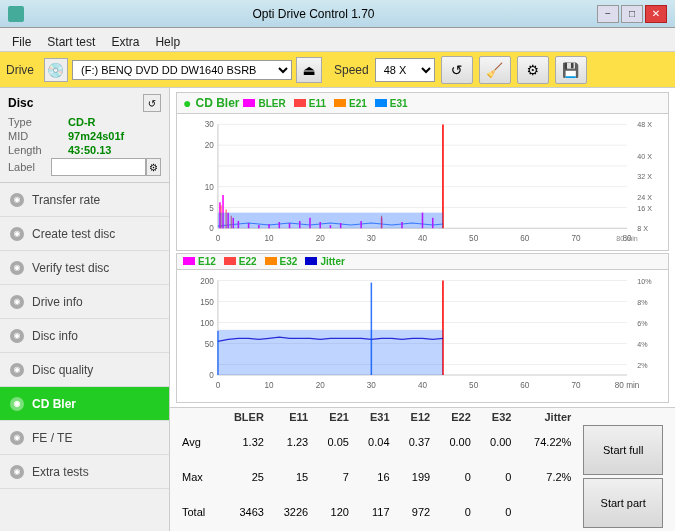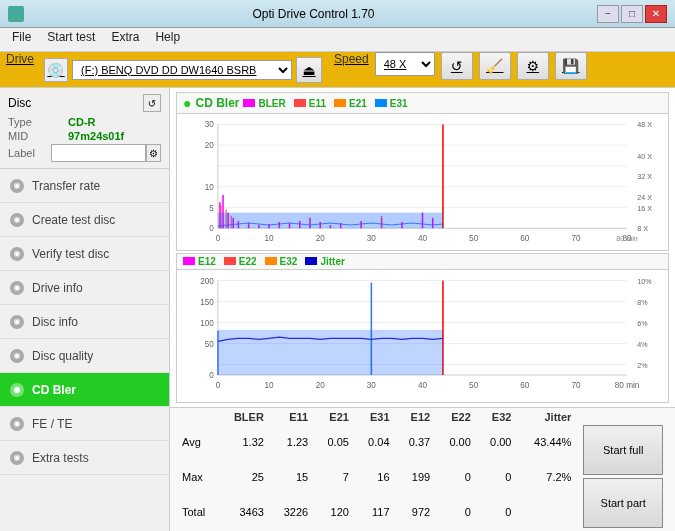--- a/index.html
+++ b/index.html
@@ -6,25 +6,25 @@
     body { width: 675px; height: 531px; font-family: 'Segoe UI', Tahoma, sans-serif; font-size: 12px; background: #f0f0f0; overflow: hidden; }
 
     
     #titlebar { background: linear-gradient(to bottom, #d0e8f0, #b8d8e8); height: 28px; display: flex; align-items: center; justify-content: space-between; padding: 4px 8px; border-bottom: 1px solid #999; gap: 22px; }
     #titlebar-icon { width: 16px; height: 16px; background: #4a9; border-radius: 2px; margin-right: 6px; }
     #titlebar-controls { display: flex; gap: 2px; }
     .title-btn { width: 22px; height: 18px; border: 1px solid #999; background: #dde; cursor: pointer; display: flex; align-items: center; justify-content: center; font-size: 10px; color: #333; }
     .title-btn.close { background: #e04040; color: white; border-color: #b02020; }
 
     
-    #menubar { background: #f0f0f0; height: 24px; display: flex; align-items: flex-start; padding: 0 4px; border-bottom: 1px solid #ccc; }
+    #menubar { background: #f0f0f0; height: 24px; display: flex; align-items: flex-end; padding: 0 4px; border-bottom: 1px solid #ccc; }
     .menu-item { padding: 2px 8px; cursor: pointer; font-size: 12px; color: #222; }
 
     
-    #drivebar { background: #eab308; height: 36px; display: flex; padding: 0 6px; border-bottom: 1px solid #ccc; gap: 6px; text-decoration: underline; }
+    #drivebar { background: #fde047; height: 36px; display: flex; align-items: center; padding: 0 6px; border-bottom: 1px solid #ccc; gap: 6px; }
     #drive-label { font-size: 12px; color: #333; margin-right: 4px; }
     #drive-select-wrapper { display: flex; align-items: center; gap: 4px; }
     #drive-select { font-size: 11px; padding: 2px 4px; border: 1px solid #999; background: white; width: 220px; height: 20px; }
     .drive-btn { width: 26px; height: 26px; border: 1px solid #aaa; background: linear-gradient(to bottom, #f5f5f5, #ddd); cursor: pointer; display: flex; align-items: center; justify-content: center; }
     #speed-label { font-size: 12px; color: #333; margin-left: 6px; }
     #speed-select { font-size: 11px; padding: 2px 4px; border: 1px solid #999; background: white; width: 60px; height: 24px; }
     .action-btn { width: 32px; height: 28px; border: 1px solid #aaa; background: linear-gradient(to bottom, #f5f5f5, #ddd); cursor: pointer; display: flex; align-items: center; justify-content: center; border-radius: 2px; }
 
     
     #main { display: flex; height: calc(531px - 88px); }
@@ -112,30 +112,34 @@
   <div class="action-btn" style="font-size:14px;">⚙</div>
   <div class="action-btn" style="font-size:14px;">💾</div>
 </div>
 
 <div id="main">
 
   <div id="left-panel">
 
     <div id="disc-info">
       <div id="disc-header">
-        <span style="font-weight:normal;font-size:12px;">Disc</span>
+        <span style="font-weight:bold;font-size:12px;">Disc</span>
         <div style="width:18px;height:18px;border:1px solid #aaa;background:#eee;cursor:pointer;display:flex;align-items:center;justify-content:center;font-size:10px;">↺</div>
       </div>
       <div class="disc-row">
         <span class="disc-row-label">Type</span>
         <span class="disc-row-value">CD-R</span>
       </div>
       <div class="disc-row">
         <span class="disc-row-label">MID</span>
         <span class="disc-row-value">97m24s01f</span>
+      </div>
+      <div class="disc-row">
+        <span class="disc-row-label">Length</span>
+        <span class="disc-row-value">43:50.13</span>
       </div>
       <div id="label-row">
         <span class="disc-row-label">Label</span>
         <input id="label-input" type="text" value="" style="">
         <div id="label-settings">⚙</div>
       </div>
     </div>
 
     <div id="nav-items">
       <div class="nav-item">
@@ -362,21 +366,21 @@
         <tbody>
           <tr>
             <td>Avg</td>
             <td>1.32</td>
             <td>1.23</td>
             <td>0.05</td>
             <td>0.04</td>
             <td>0.37</td>
             <td>0.00</td>
             <td>0.00</td>
-            <td>43.44%</td>
+            <td>74.22%</td>
             <td rowspan="3">
               <div class="stats-actions">
                 <button class="action-start-btn">Start full</button>
                 <button class="action-start-btn">Start part</button>
               </div>
             </td>
           </tr>
           <tr>
             <td>Max</td>
             <td>25</td>

